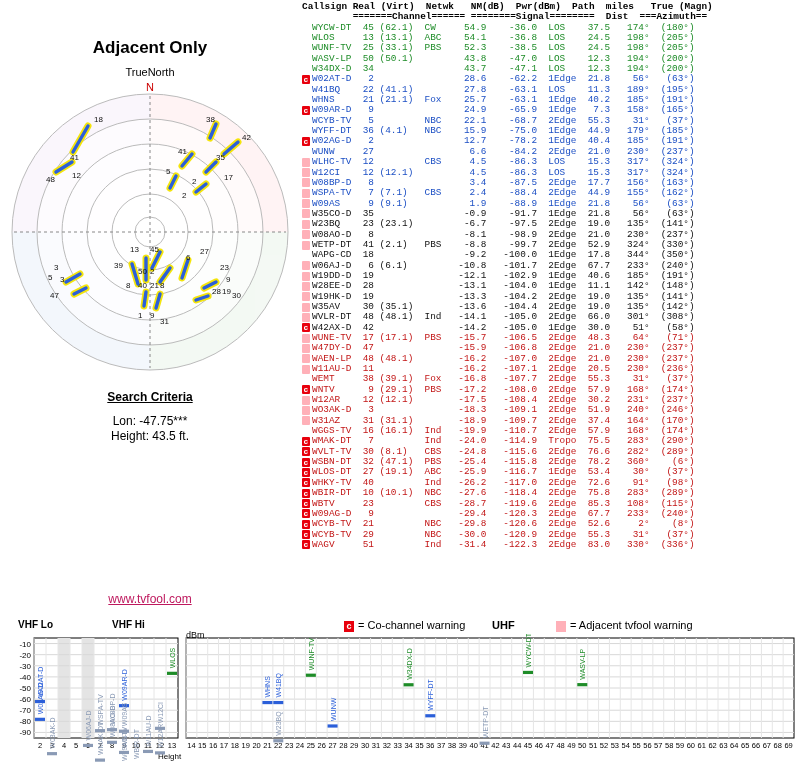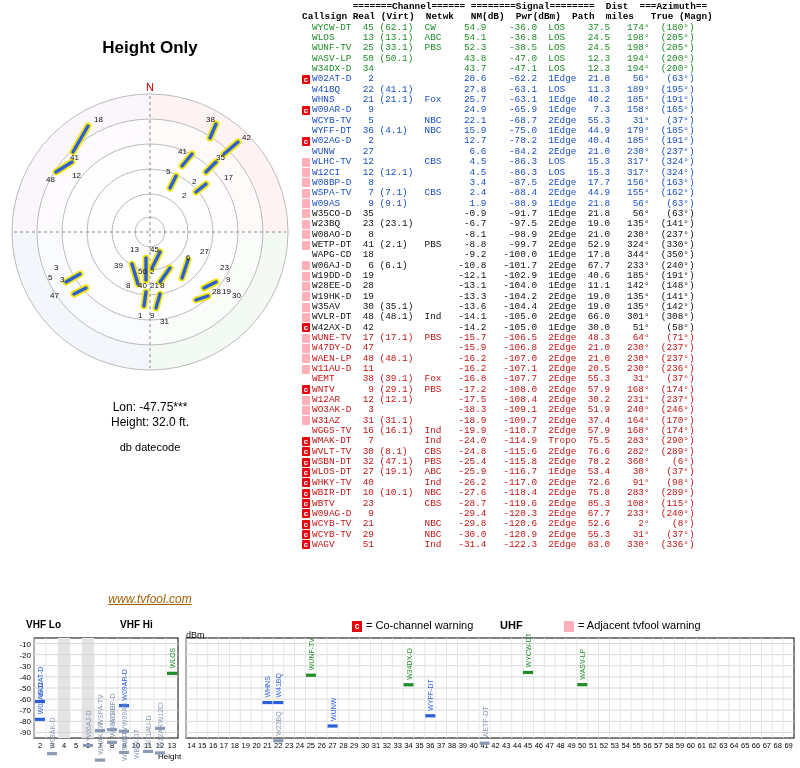--- a/index.html
+++ b/index.html
@@ -13,53 +13,54 @@
   .nlabel{position:absolute;left:0;top:81px;width:300px;text-align:center;font-size:11px;color:#c00;}
 
   .radar{position:absolute;left:10px;top:92px;width:280px;height:280px;}
   .radar svg{display:block;}
 
   .search{position:absolute;left:0;top:390px;width:300px;text-align:center;}
   .search .hd{font-size:12px;font-weight:bold;text-decoration:underline;color:#000;}
   .search .ln{font-size:12px;color:#000;line-height:15px;}
   .search .sp{height:10px;}
   .search .dbc{font-size:11px;color:#000;line-height:14px;}
-  .url{position:absolute;left:0;top:592px;width:300px;text-align:center;font-size:12px;color:#a16207;text-decoration:underline;font-style:italic;}
+  .url{position:absolute;left:0;top:592px;width:300px;text-align:center;font-size:12px;color:#be185d;text-decoration:underline;}
 
   
   .tbl{position:absolute;left:302px;top:2px;width:496px;font-family:"Liberation Mono",monospace;font-size:9.4px;line-height:10.35px;color:#111;}
   .hdr{white-space:pre;color:#000;font-weight:bold;}
   .rowarea{position:relative;}
   .row{position:relative;height:10.35px;white-space:pre;}
   .row .cc{position:absolute;left:0;top:0.6px;width:8px;height:9px;background:#e8000d;color:#fff;font-size:8px;font-weight:bold;text-align:center;line-height:9px;border-radius:1px;}
   .row .ac{position:absolute;left:0;top:0.6px;width:8px;height:9px;background:#ffb0b8;color:#333;font-size:8px;font-weight:bold;text-align:center;line-height:9px;border-radius:1px;}
   .row .txt{position:absolute;left:10px;top:0;white-space:pre;}
 
   
   .bottom{position:absolute;left:0;top:612px;width:800px;height:156px;background:#fff;}
-  .legend{position:absolute;top:6px;left:8px;width:700px;height:16px;}
+  .legend{position:absolute;top:6px;left:0;width:700px;height:16px;}
   .lg-cc{position:absolute;left:344px;top:3px;width:10px;height:11px;background:#e8000d;color:#fff;font-size:9px;font-weight:bold;text-align:center;line-height:11px;}
   .lg-cc-t{position:absolute;left:358px;top:1px;font-size:11px;color:#000;}
   .lg-ac{position:absolute;left:556px;top:3px;width:10px;height:11px;background:#ffb0b8;}
   .lg-ac-t{position:absolute;left:570px;top:1px;font-size:11px;color:#000;}
   .uhf-lbl{position:absolute;left:492px;top:1px;font-size:11px;font-weight:bold;color:#000;}
   .vhflo{position:absolute;left:18px;top:1px;font-size:10px;font-weight:bold;color:#000;}
   .vhfhi{position:absolute;left:112px;top:1px;font-size:10px;font-weight:bold;color:#000;}
   .dbm{position:absolute;left:186px;top:18px;font-size:9px;color:#000;}
   .chanlbl{position:absolute;left:158px;top:140px;font-size:8px;color:#000;}
   .plot{position:absolute;}
   .plot svg{display:block;}
 </style>
 </head>
 <body>
 
 <div class="wrap">
 
   <div class="left">
-    <div class="title">Height Only</div>
+    <div class="title">Adjacent Only</div>
+    <div class="truenorth">TrueNorth</div>
     <div class="nlabel">N</div>
 
     <div class="radar">
       <svg width="280" height="280" viewBox="0 0 280 280">
         <defs>
           <radialGradient id="gband" cx="50%" cy="50%" r="50%">
             <stop offset="0%" stop-color="#ffffff"></stop>
             <stop offset="100%" stop-color="#ffffff"></stop>
           </radialGradient>
         </defs>
@@ -156,33 +157,33 @@
           <text x="212" y="202">19</text>
           <text x="222" y="206">30</text>
           <text x="128" y="226">1</text>
           <text x="140" y="226">9</text>
           <text x="150" y="232">31</text>
         </g>
       </svg>
     </div>
 
     <div class="search">
+      <div class="hd">Search Criteria</div>
       <div class="sp"></div>
       <div class="ln">Lon: -47.75***</div>
-      <div class="ln">Height: 32.0 ft.</div>
+      <div class="ln">Height: 43.5 ft.</div>
       <div class="sp"></div>
-      <div class="dbc">db datecode</div>
     </div>
 
     <a class="url" href="#">www.tvfool.com</a>
   </div>
 
   <div class="tbl">
+    <div class="hdr">Callsign Real (Virt)  Netwk   NM(dB)  Pwr(dBm)  Path  miles   True (Magn)</div>
     <div class="hdr">         =======Channel====== ========Signal========  Dist  ===Azimuth==</div>
-    <div class="hdr">Callsign Real (Virt)  Netwk   NM(dB)  Pwr(dBm)  Path  miles   True (Magn)</div>
     <div class="rowarea" id="rows">
         <div class="row"><span class="txt"><span style="color: rgb(30, 140, 40);">WYCW-DT  </span><span style="color: rgb(30, 140, 40);">45 (62.1)  </span><span style="color: rgb(30, 140, 40);">CW   </span><span style="color: rgb(30, 140, 40);">  54.9    -36.0  </span><span style="color: rgb(30, 140, 40);">LOS   </span><span style="color: rgb(30, 140, 40);"> 37.5  </span><span style="color: rgb(30, 140, 40);"> 174°  (180°)</span></span></div>
         <div class="row"><span class="txt"><span style="color: rgb(30, 140, 40);">WLOS     </span><span style="color: rgb(30, 140, 40);">13 (13.1)  </span><span style="color: rgb(30, 140, 40);">ABC  </span><span style="color: rgb(30, 140, 40);">  54.1    -36.8  </span><span style="color: rgb(30, 140, 40);">LOS   </span><span style="color: rgb(30, 140, 40);"> 24.5  </span><span style="color: rgb(30, 140, 40);"> 198°  (205°)</span></span></div>
         <div class="row"><span class="txt"><span style="color: rgb(30, 140, 40);">WUNF-TV  </span><span style="color: rgb(30, 140, 40);">25 (33.1)  </span><span style="color: rgb(30, 140, 40);">PBS  </span><span style="color: rgb(30, 140, 40);">  52.3    -38.5  </span><span style="color: rgb(30, 140, 40);">LOS   </span><span style="color: rgb(30, 140, 40);"> 24.5  </span><span style="color: rgb(30, 140, 40);"> 198°  (205°)</span></span></div>
         <div class="row"><span class="txt"><span style="color: rgb(30, 140, 40);">WASV-LP  </span><span style="color: rgb(30, 140, 40);">50 (50.1)  </span><span style="color: rgb(30, 140, 40);">     </span><span style="color: rgb(30, 140, 40);">  43.8    -47.0  </span><span style="color: rgb(30, 140, 40);">LOS   </span><span style="color: rgb(30, 140, 40);"> 12.3  </span><span style="color: rgb(30, 140, 40);"> 194°  (200°)</span></span></div>
         <div class="row"><span class="txt"><span style="color: rgb(30, 140, 40);">W34DX-D  </span><span style="color: rgb(30, 140, 40);">34         </span><span style="color: rgb(30, 140, 40);">     </span><span style="color: rgb(30, 140, 40);">  43.7    -47.1  </span><span style="color: rgb(30, 140, 40);">LOS   </span><span style="color: rgb(30, 140, 40);"> 12.3  </span><span style="color: rgb(30, 140, 40);"> 194°  (200°)</span></span></div>
         <div class="row"><span class="cc">c</span><span class="txt"><span style="color: rgb(28, 79, 196);">W02AT-D  </span><span style="color: rgb(28, 79, 196);"> 2         </span><span style="color: rgb(28, 79, 196);">     </span><span style="color: rgb(28, 79, 196);">  28.6    -62.2  </span><span style="color: rgb(28, 79, 196);">1Edge </span><span style="color: rgb(28, 79, 196);"> 21.8  </span><span style="color: rgb(28, 79, 196);">  56°   (63°)</span></span></div>
         <div class="row"><span class="txt"><span style="color: rgb(28, 79, 196);">W41BQ    </span><span style="color: rgb(28, 79, 196);">22 (41.1)  </span><span style="color: rgb(28, 79, 196);">     </span><span style="color: rgb(28, 79, 196);">  27.8    -63.1  </span><span style="color: rgb(28, 79, 196);">LOS   </span><span style="color: rgb(28, 79, 196);"> 11.3  </span><span style="color: rgb(28, 79, 196);"> 189°  (195°)</span></span></div>
         <div class="row"><span class="txt"><span style="color: rgb(28, 79, 196);">WHNS     </span><span style="color: rgb(28, 79, 196);">21 (21.1)  </span><span style="color: rgb(28, 79, 196);">Fox  </span><span style="color: rgb(28, 79, 196);">  25.7    -63.1  </span><span style="color: rgb(28, 79, 196);">1Edge </span><span style="color: rgb(28, 79, 196);"> 40.2  </span><span style="color: rgb(28, 79, 196);"> 185°  (191°)</span></span></div>
         <div class="row"><span class="cc">c</span><span class="txt"><span style="color: rgb(28, 79, 196);">W09AR-D  </span><span style="color: rgb(28, 79, 196);"> 9         </span><span style="color: rgb(28, 79, 196);">     </span><span style="color: rgb(28, 79, 196);">  24.9    -65.9  </span><span style="color: rgb(28, 79, 196);">1Edge </span><span style="color: rgb(28, 79, 196);">  7.3  </span><span style="color: rgb(28, 79, 196);"> 158°  (165°)</span></span></div>

